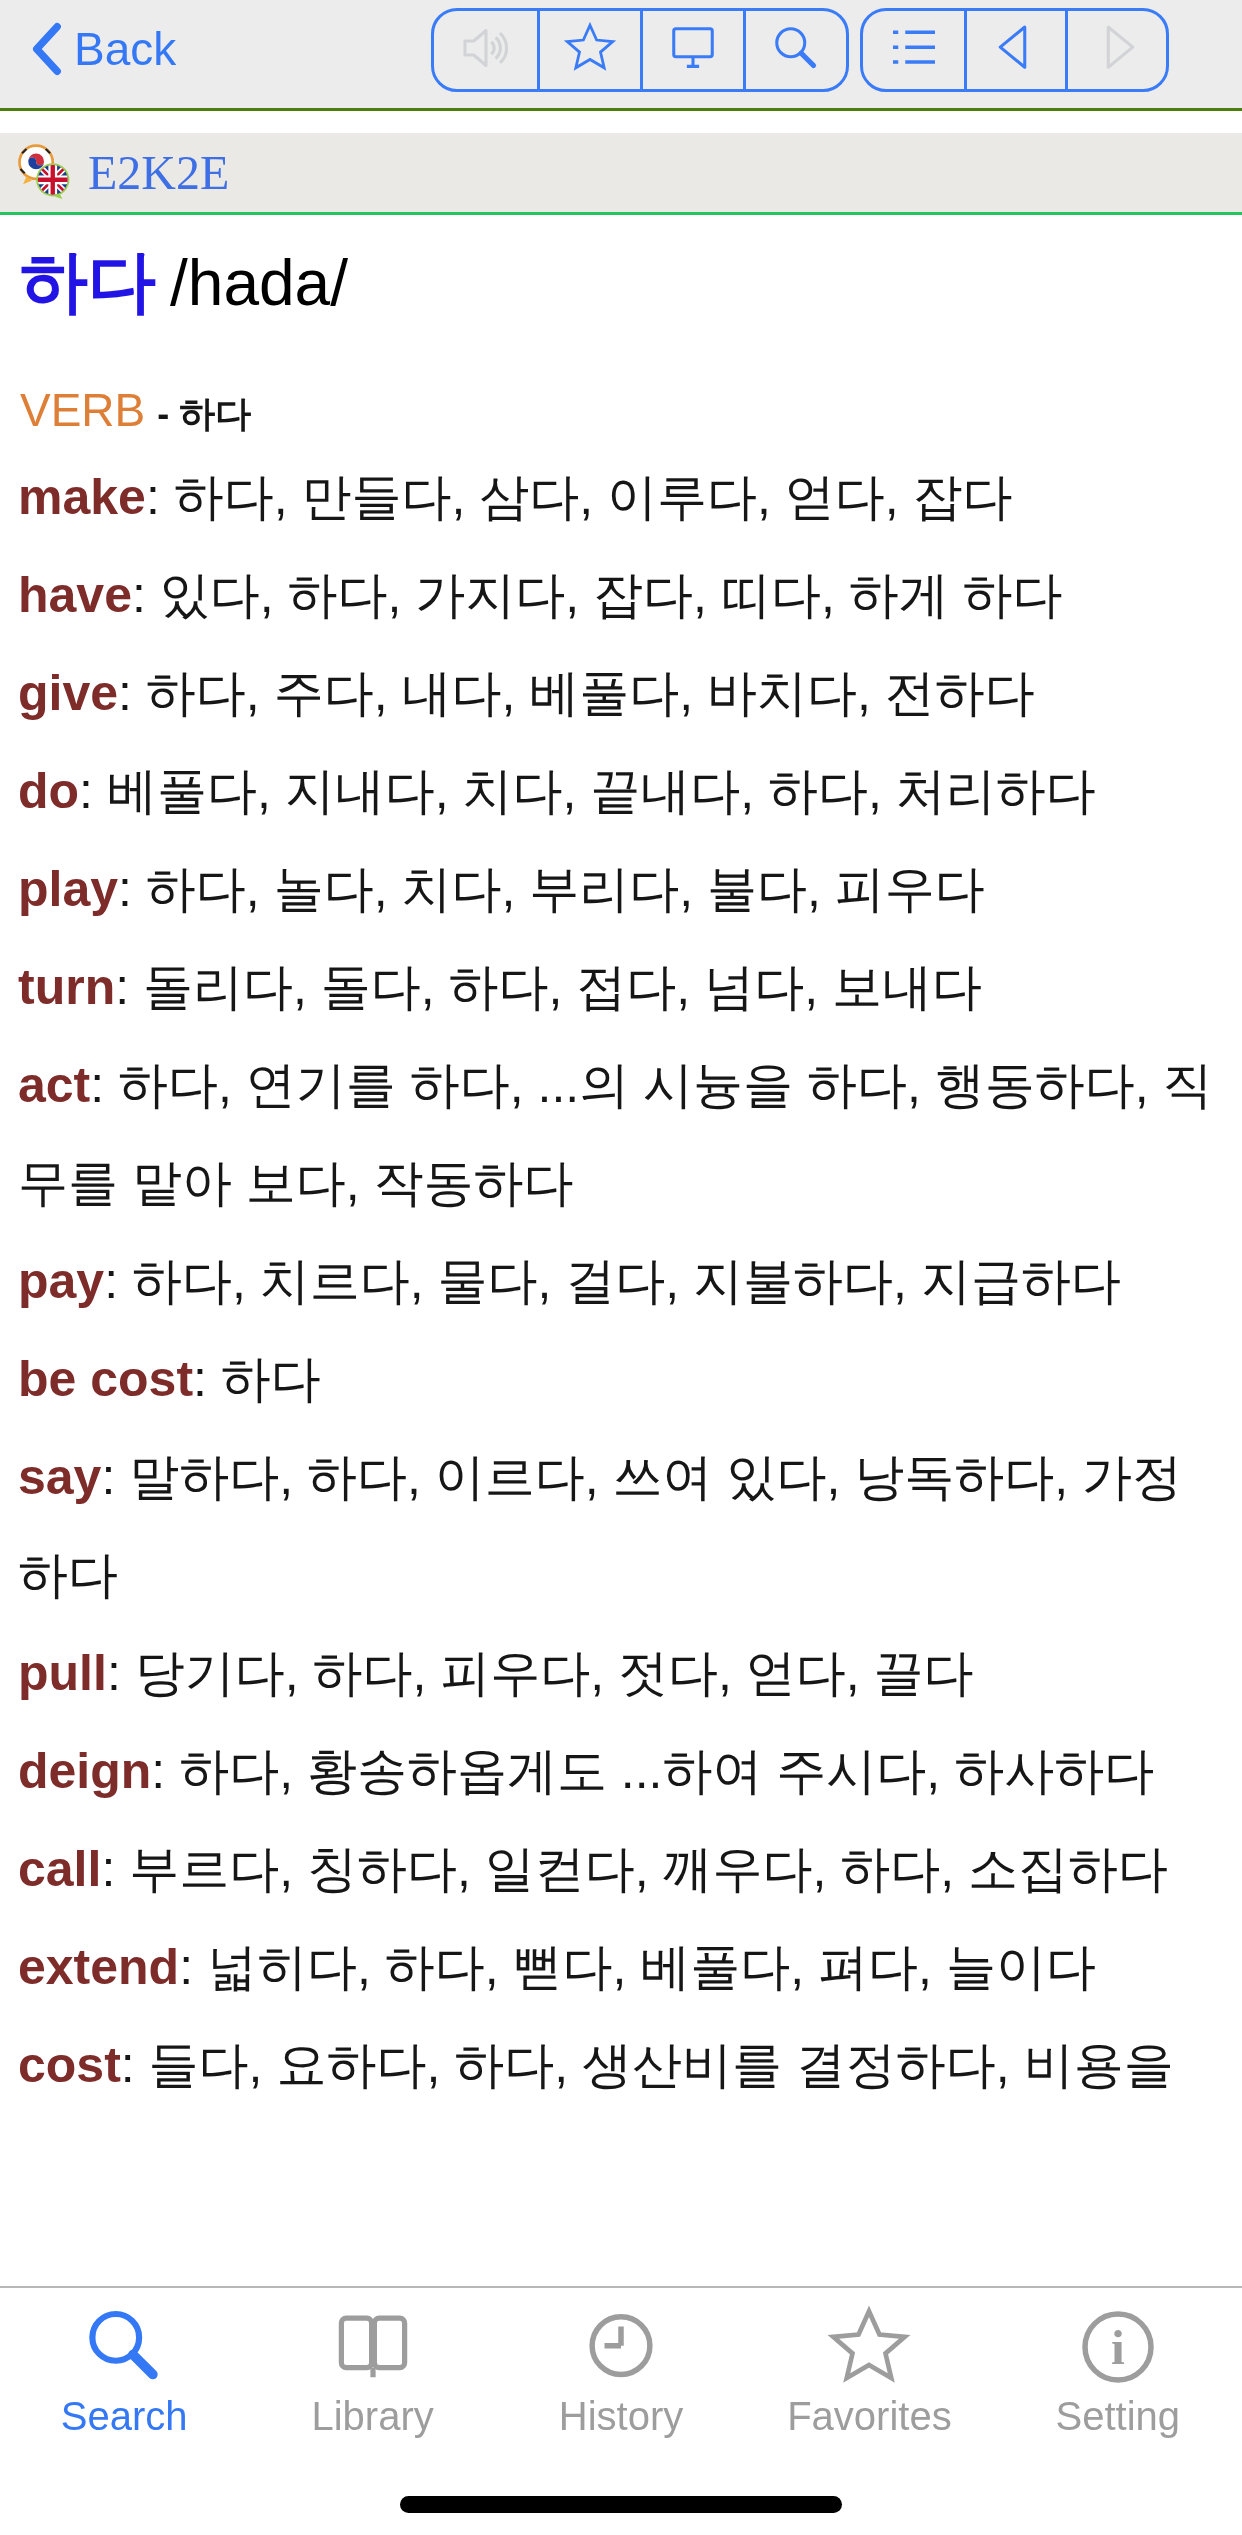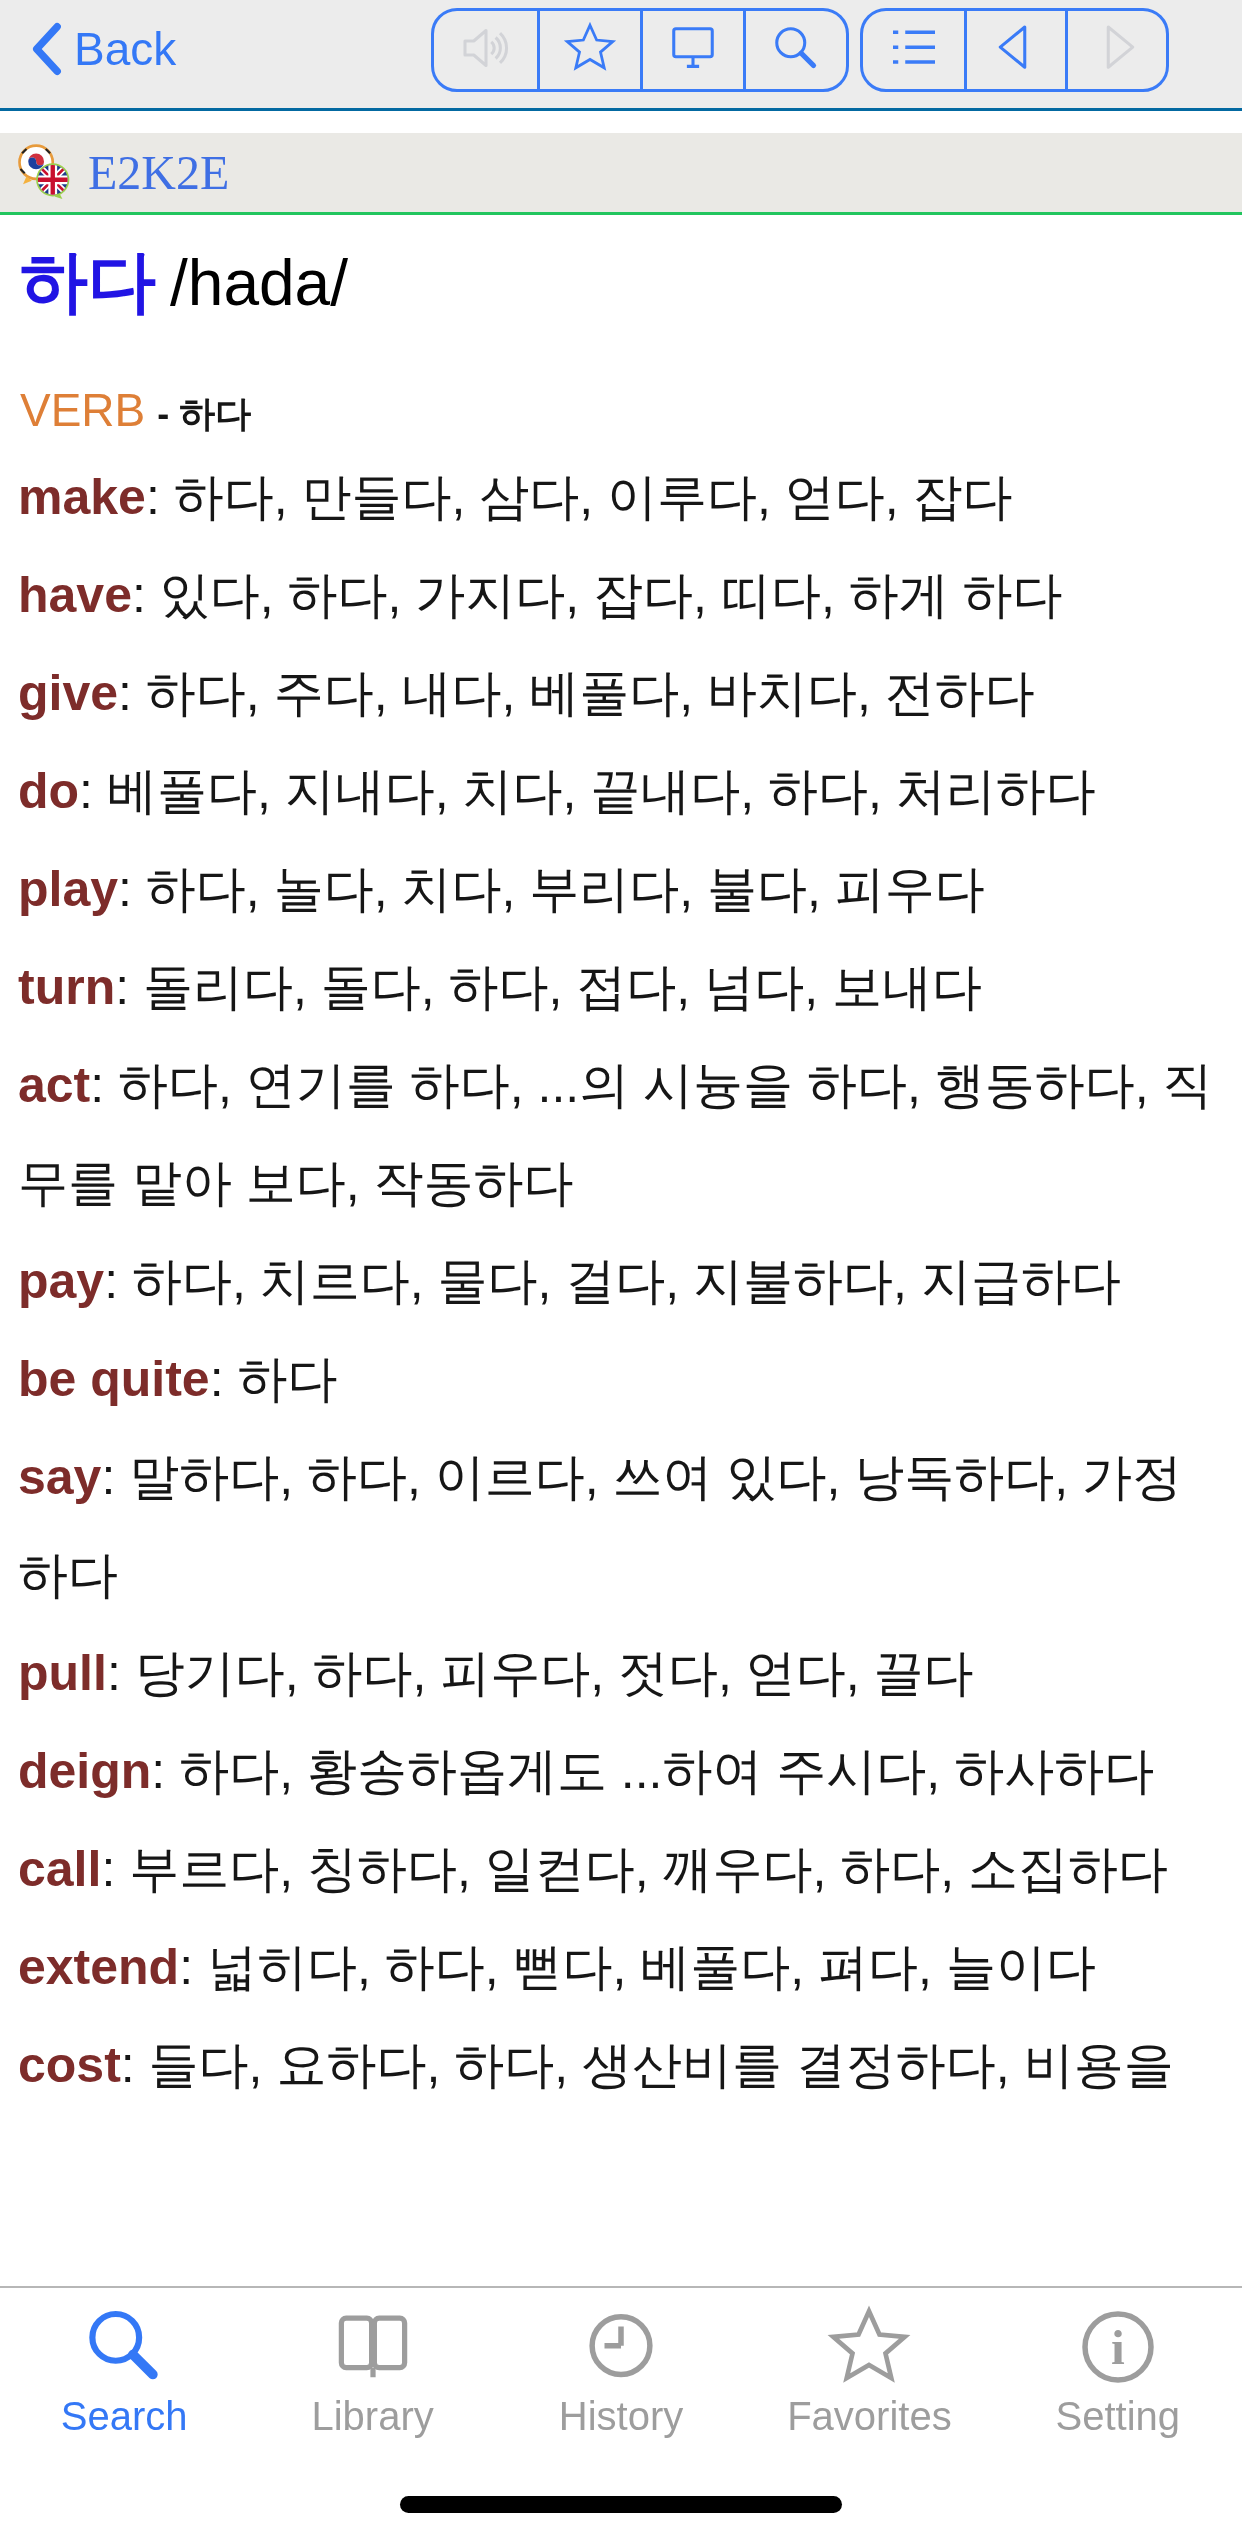--- a/index.html
+++ b/index.html
@@ -2,21 +2,21 @@
 <html><head>
 <meta charset="utf-8">
 <style>
   * { margin:0; padding:0; box-sizing:border-box; }
   html,body { width:1242px; height:2535px; }
   body { font-family:"Liberation Sans", sans-serif; background:#fff; }
   .screen { position:relative; width:1242px; height:2535px; overflow:hidden; background:#fff; }
 
   
   .navbar { position:absolute; top:0; left:0; right:0; height:111px;
-            background:#ececec; border-bottom:3px solid #0369a1; z-index:5; }
+            background:#ececec; border-bottom:3px solid #4d7c0f; z-index:5; }
   .back { position:absolute; left:30px; top:22px; display:flex; align-items:center;
           gap:12px; color:#3478f6; font-size:46px; cursor:pointer; }
   .back svg { display:block; }
   .segmented { position:absolute; top:8px; display:flex; height:84px;
                border:3px solid #3a7bf7; border-radius:26px; overflow:hidden; }
   .group1 { left:431px; }
   .group2 { left:860px; }
   .seg { width:103px; display:flex; align-items:center; justify-content:center;
          color:#3a7bf7; border-left:3px solid #3a7bf7; cursor:pointer; }
   .group2 .seg { width:101px; }
@@ -169,21 +169,21 @@
     </div>
     <div class="senses" id="senses">
         <div class="sense"><b class="sw">make</b><span>: </span><span>하다, 만들다, 삼다, 이루다, 얻다, 잡다</span></div>
         <div class="sense"><b class="sw">have</b><span>: </span><span>있다, 하다, 가지다, 잡다, 띠다, 하게 하다</span></div>
         <div class="sense"><b class="sw">give</b><span>: </span><span>하다, 주다, 내다, 베풀다, 바치다, 전하다</span></div>
         <div class="sense"><b class="sw">do</b><span>: </span><span>베풀다, 지내다, 치다, 끝내다, 하다, 처리하다</span></div>
         <div class="sense"><b class="sw">play</b><span>: </span><span>하다, 놀다, 치다, 부리다, 불다, 피우다</span></div>
         <div class="sense"><b class="sw">turn</b><span>: </span><span>돌리다, 돌다, 하다, 접다, 넘다, 보내다</span></div>
         <div class="sense"><b class="sw">act</b><span>: </span><span>하다, 연기를 하다, ...의 시늉을 하다, 행동하다, 직무를 맡아 보다, 작동하다</span></div>
         <div class="sense"><b class="sw">pay</b><span>: </span><span>하다, 치르다, 물다, 걸다, 지불하다, 지급하다</span></div>
-        <div class="sense"><b class="sw">be quite</b><span>: </span><span>하다</span></div>
+        <div class="sense"><b class="sw">be cost</b><span>: </span><span>하다</span></div>
         <div class="sense"><b class="sw">say</b><span>: </span><span>말하다, 하다, 이르다, 쓰여 있다, 낭독하다, 가정하다</span></div>
         <div class="sense"><b class="sw">pull</b><span>: </span><span>당기다, 하다, 피우다, 젓다, 얻다, 끌다</span></div>
         <div class="sense"><b class="sw">deign</b><span>: </span><span>하다, 황송하옵게도 ...하여 주시다, 하사하다</span></div>
         <div class="sense"><b class="sw">call</b><span>: </span><span>부르다, 칭하다, 일컫다, 깨우다, 하다, 소집하다</span></div>
         <div class="sense"><b class="sw">extend</b><span>: </span><span>넓히다, 하다, 뻗다, 베풀다, 펴다, 늘이다</span></div>
         <div class="sense"><b class="sw">cost</b><span>: </span><span>들다, 요하다, 하다, 생산비를 결정하다, 비용을</span></div>
       </div>
   </div>
 
   <div class="tabbar">

